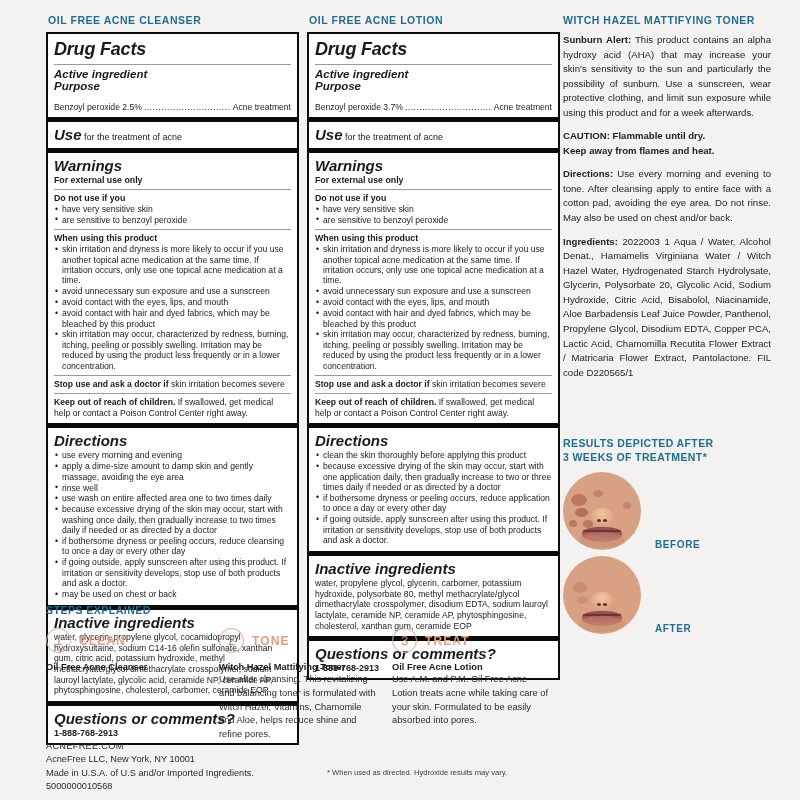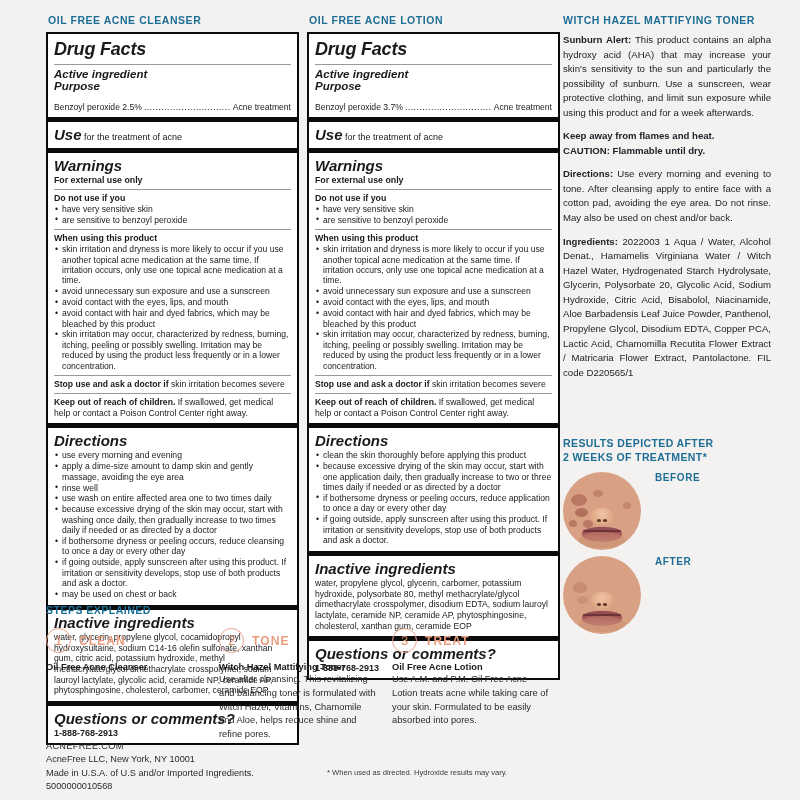--- a/index.html
+++ b/index.html
@@ -61,21 +61,21 @@
   .toner-head{
     color:#1d6e96;font-size:10.5px;font-weight:bold;letter-spacing:.5px;margin:0 0 7px 0;
   }
   .tn{font-size:9.6px;line-height:1.52;text-align:justify;margin:0 0 9px 0;color:#20232a;}
   .tn b{font-weight:bold;}
   .tn-caution{font-size:9.6px;line-height:1.5;font-weight:bold;margin:0 0 9px 0;color:#20232a;}
 
   
   .results{position:absolute;left:563px;top:436px;width:215px;}
   .res-head{color:#1d6e96;font-size:10.5px;font-weight:bold;letter-spacing:.4px;line-height:1.35;margin-bottom:8px;}
-  .photo-row{display:flex;align-items:flex-start;gap:14px;margin-bottom:6px;}
+  .photo-row{display:flex;align-items:flex-end;gap:14px;margin-bottom:6px;}
   .circle{
     width:78px;height:78px;border-radius:50%;flex:0 0 auto;position:relative;overflow:hidden;
     background:#d8a183;
   }
   .ba-label{color:#1d6e96;font-size:10px;font-weight:bold;letter-spacing:.6px;}
 
   
   .face{position:absolute;inset:0;}
   .cheekL,.cheekR{position:absolute;border-radius:50%;}
   .nose{position:absolute;left:50%;top:46%;width:22px;height:17px;transform:translateX(-50%);
@@ -281,37 +281,37 @@
   </div>
 
   <div class="col-c">
     <div class="toner-head">WITCH HAZEL MATTIFYING TONER</div>
 
     <p class="tn">
       <b>Sunburn Alert:</b><span> This product contains an alpha hydroxy acid (AHA) that may increase your skin's sensitivity to the sun and particularly the possibility of sunburn. Use a sunscreen, wear protective clothing, and limit sun exposure while using this product and for a week afterwards.</span>
     </p>
 
     <div class="tn-caution">
+      <div>CAUTION: Flammable until dry.</div>
       <div>Keep away from flames and heat.</div>
-      <div>CAUTION: Flammable until dry.</div>
     </div>
 
     <p class="tn">
       <b>Directions:</b><span> Use every morning and evening to tone. After cleansing apply to entire face with a cotton pad, avoiding the eye area. Do not rinse. May also be used on chest and/or back.</span>
     </p>
 
     <p class="tn">
       <b>Ingredients:</b><span> 2022003 1 Aqua / Water, Alcohol Denat., Hamamelis Virginiana Water / Witch Hazel Water, Hydrogenated Starch Hydrolysate, Glycerin, Polysorbate 20, Glycolic Acid, Sodium Hydroxide, Citric Acid, Bisabolol, Niacinamide, Aloe Barbadensis Leaf Juice Powder, Panthenol, Propylene Glycol, Disodium EDTA, Copper PCA, Lactic Acid, Chamomilla Recutita Flower Extract / Matricaria Flower Extract, Pantolactone. FIL code D220565/1</span>
     </p>
   </div>
 
   <div class="results">
     <div class="res-head">
       <div>RESULTS DEPICTED AFTER</div>
-      <div>2 WEEKS OF TREATMENT*</div>
+      <div>3 WEEKS OF TREATMENT*</div>
     </div>
 
     <div class="photo-row">
       <div class="circle">
         <div class="face">
           <div class="cheekL blem" style="left:8px;top:22px;width:16px;height:12px;background:rgba(150,72,60,.45);"></div>
           <div class="blem" style="left:12px;top:36px;width:13px;height:9px;background:rgba(142,66,55,.5);"></div>
           <div class="blem" style="left:20px;top:48px;width:10px;height:8px;background:rgba(150,70,58,.45);"></div>
           <div class="blem" style="left:6px;top:48px;width:8px;height:7px;background:rgba(140,64,54,.4);"></div>
           <div class="blem" style="left:30px;top:18px;width:10px;height:7px;background:rgba(150,74,62,.35);"></div>

